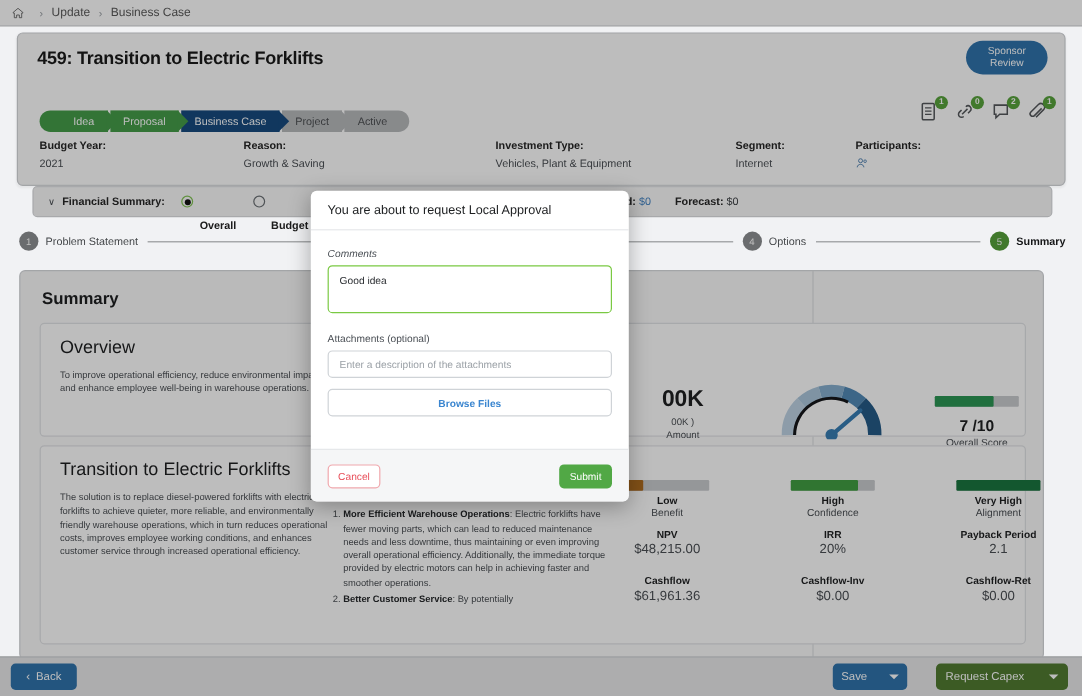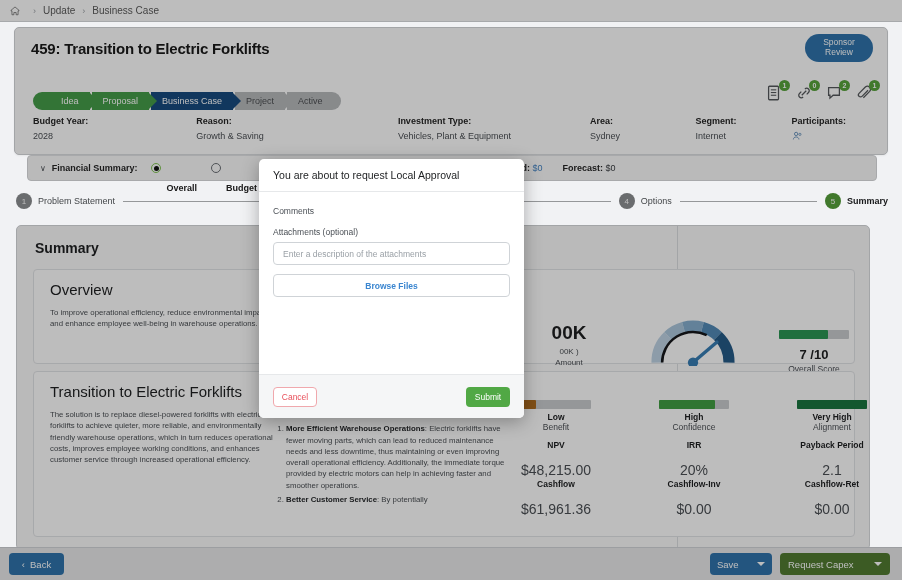--- a/index.html
+++ b/index.html
@@ -234,21 +234,21 @@
     position: absolute; width: 140px; text-align: center;
   }
   .rating .rv { font-size: 8.5px; font-weight: bold; color:#1d1f21; margin-top: 3px;}
   .rating .rl { font-size: 8.5px; color:#4a4f55; }
   .r1 { left: 452px; top: 28px; }
   .r2 { left: 590px; top: 28px; }
   .r3 { left: 728px; top: 28px; }
 
   .kpi { position: absolute; width: 140px; text-align:center; }
   .kpi .kl { font-size: 8.5px; font-weight: bold; color:#1d1f21; }
-  .kpi .kv { font-size: 14px; color:#4a4f55; margin-top:12px;}
+  .kpi .kv { font-size: 11px; color:#4a4f55; margin-top:2px;}
   .k1 { left: 452px; top: 68px; } .k2 { left: 590px; top: 68px; } .k3 { left: 728px; top: 68px; }
   .k4 { left: 452px; top: 107px; } .k5 { left: 590px; top: 107px; } .k6 { left: 728px; top: 107px; }
 
   .vdivider { position:absolute; left: 660px; top: 0px; width:1px; height:325px; background:#dcdfe3;}
 
   
   .bottom-bar {
     position: absolute; left: 0; bottom: 0;
     width: 902px; height: 33px;
     background: #e9eaec;
@@ -259,21 +259,21 @@
     border: none; border-radius: 4px;
     font-size: 9.5px; color: #fff;
     display: flex; align-items: center; justify-content: center;
     cursor: pointer;
     font-family: "Liberation Sans", sans-serif;
   }
   .btn-back { margin-left: 9px; width: 55px; height: 22px; background: #2575b8; gap:5px;}
   .btn-save { width: 62px; height: 22px; background: #2575b8; justify-content: space-between; padding: 0 7px;}
   .btn-capex { width: 110px; height: 22px; background: #4c7e26; justify-content: space-between; padding: 0 8px;}
   .spacer { flex: 1; }
-  .btn-group { display:flex; gap: 8px; margin-right: 12px; }
+  .btn-group { display:flex; gap: 24px; margin-right: 12px; }
 
   
   .backdrop {
     position: absolute; inset: 0;
     background: rgba(0,0,0,0.0);
   }
   .modal {
     position: absolute;
     left: 259px; top: 159px;
     width: 265px; height: 259px;
@@ -284,21 +284,21 @@
     overflow: hidden;
   }
   .modal-head {
     height: 33px; flex: 0 0 33px;
     display: flex; align-items: center;
     padding: 0 14px;
     border-bottom: 1px solid #e6e8ea;
     font-size: 10.5px; color: #1d1f21;
   }
   .modal-body { flex: 1 1 auto; padding: 14px 14px 0 14px; }
-  .field-lbl { font-size: 8.5px; color: #4a4f55; margin-bottom: 5px; }
+  .field-lbl { font-size: 8.5px; color: #4a4f55; margin-bottom: 5px; font-style: italic; }
   .comment-box {
     width: 100%; height: 40px;
     border: 1.4px solid #7ac943;
     border-radius: 4px;
     font-size: 8.5px;
     color: #2c2f33;
     padding: 7px 9px;
     font-family: "Liberation Sans", sans-serif;
     resize: none;
     outline: none;
@@ -426,33 +426,29 @@
             <span>Project</span>
           </div>
         <div class="chev chev-grey last">
             <span>Active</span>
           </div>
       </div>
 
       <div class="meta-row">
         <div class="meta-field mf1">
           <div class="meta-label">Budget Year:</div>
-          <div class="meta-value">2028</div>
+          <div class="meta-value">2021</div>
         </div>
         <div class="meta-field mf2">
           <div class="meta-label">Reason:</div>
           <div class="meta-value">Growth &amp; Saving</div>
         </div>
         <div class="meta-field mf3">
           <div class="meta-label">Investment Type:</div>
           <div class="meta-value">Vehicles, Plant &amp; Equipment</div>
-        </div>
-        <div class="meta-field mf4">
-          <div class="meta-label">Area:</div>
-          <div class="meta-value">Sydney</div>
         </div>
         <div class="meta-field mf5">
           <div class="meta-label">Segment:</div>
           <div class="meta-value">Internet</div>
         </div>
         <div class="meta-field mf6">
           <div class="meta-label">Participants:</div>
           <div class="participant-ic">
             <svg width="11" height="10" viewBox="0 0 16 14">
                 <circle cx="6" cy="4" r="2.4" fill="none" stroke="#4d86bd" stroke-width="1.2"></circle>
@@ -641,20 +637,21 @@
         </button>
       </div>
     </div>
   </div>
 
   <div class="backdrop"></div>
   <div class="modal">
     <div class="modal-head">You are about to request Local Approval</div>
     <div class="modal-body">
       <div class="field-lbl">Comments</div>
+      <textarea class="comment-box" value="Good idea" style="">Good idea</textarea>
       <div class="attach-lbl">Attachments (optional)</div>
       <input class="attach-input" type="text" placeholder="Enter a description of the attachments" style="">
       <div class="browse-btn">Browse Files</div>
     </div>
     <div class="modal-foot">
       <div class="btn-cancel">Cancel</div>
       <div class="btn-submit">Submit</div>
     </div>
   </div>
 

